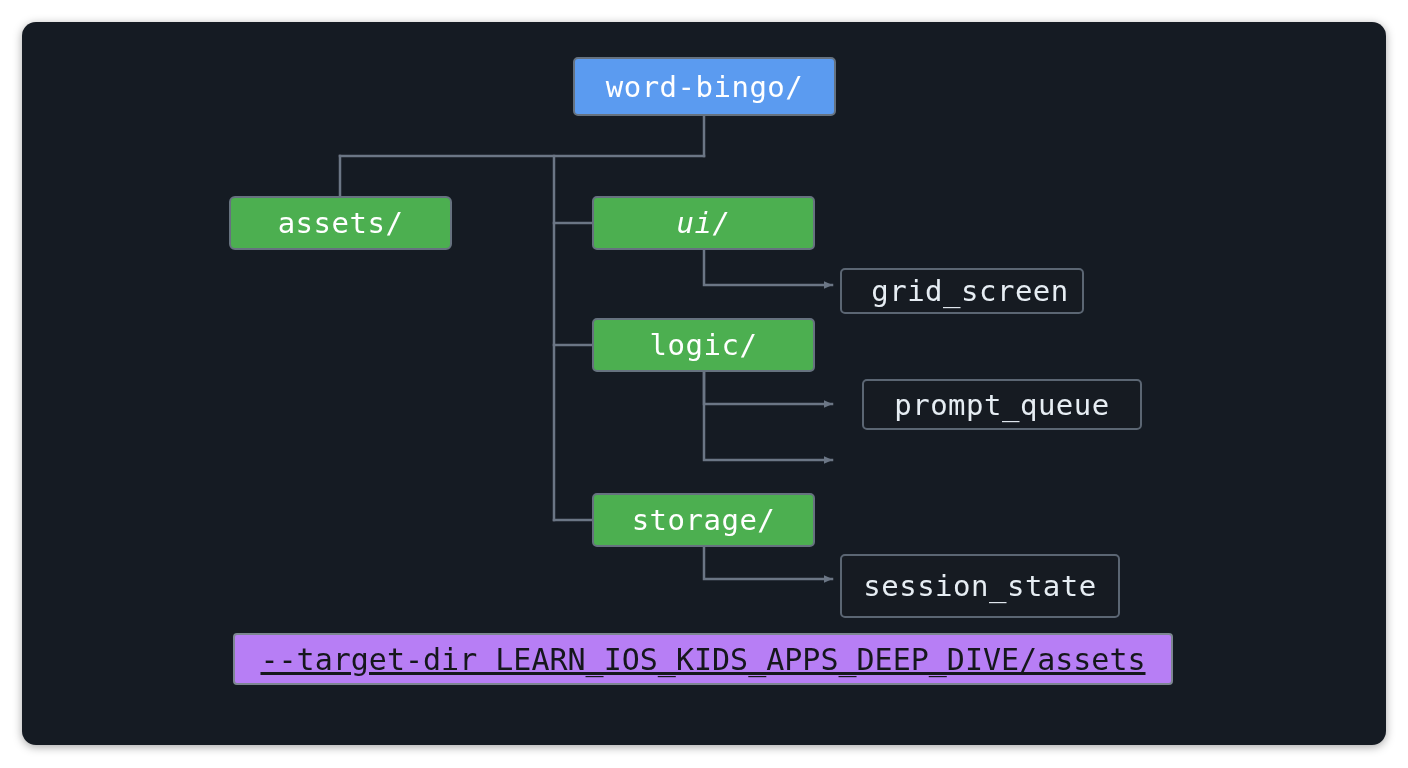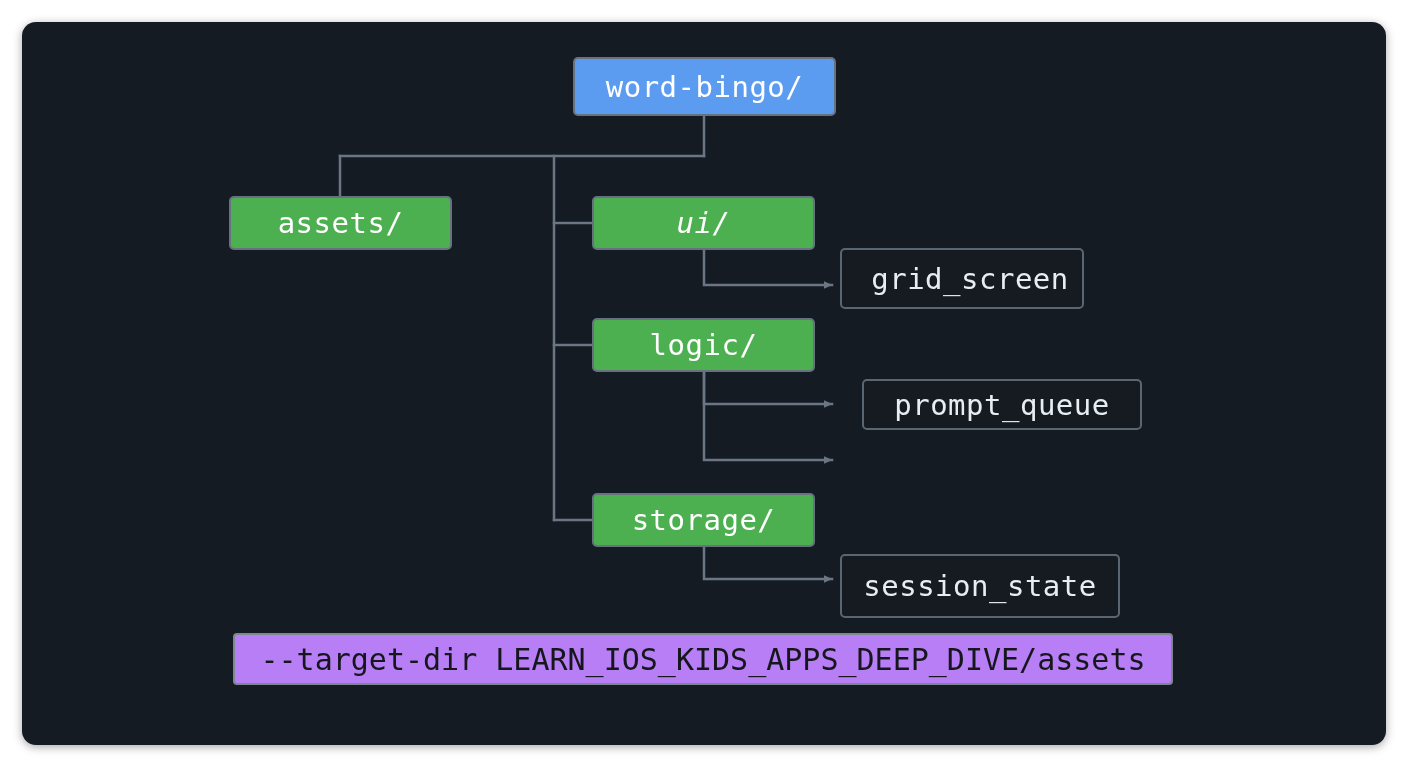--- a/index.html
+++ b/index.html
@@ -117,47 +117,47 @@
         <path d="M682,350 L682,438 L810,438"></path>
 
         <path d="M682,525 L682,557 L810,557"></path>
       </g>
     </svg>
 
     <div class="node root" style="left:551px; top:35px; width:263px; height:59px;text-align:center;">
       <span>word-bingo/</span>
     </div>
 
-    <div class="node dir" style="left:207px; top:174px; width:223px; height:54px;">
+    <div class="node dir" style="left:207px; top:174px; width:223px; height:54px;border-radius:6px;">
       <span>assets/</span>
     </div>
 
     <div class="node dir" style="left:570px; top:174px; width:223px; height:54px;font-style:italic;">
       <span>ui/</span>
     </div>
 
-    <div class="node leaf" style="left:818px; top:226px; width:244px; height:61px;padding-left:16px;">
+    <div class="node leaf" style="left:818px; top:246px; width:244px; height:46px;padding-left:16px;">
       <span>grid_screen</span>
     </div>
 
     <div class="node dir" style="left:570px; top:296px; width:223px; height:54px;">
       <span>logic/</span>
     </div>
 
     <div class="node leaf" style="left:840px; top:357px; width:280px; height:51px;">
       <span>prompt_queue</span>
     </div>
 
 
     <div class="node dir" style="left:570px; top:471px; width:223px; height:54px;">
       <span>storage/</span>
     </div>
 
     <div class="node leaf" style="left:818px; top:532px; width:280px; height:64px;">
       <span>session_state</span>
     </div>
 
-    <div class="node command" style="left:211px; top:611px; width:940px; height:52px;">
+    <div class="node command" style="left:211px; top:611px; width:940px; height:52px;text-decoration:underline;">
       <span>--target-dir LEARN_IOS_KIDS_APPS_DEEP_DIVE/assets</span>
     </div>
 
   </div>
 </div>
 
 </body></html>

